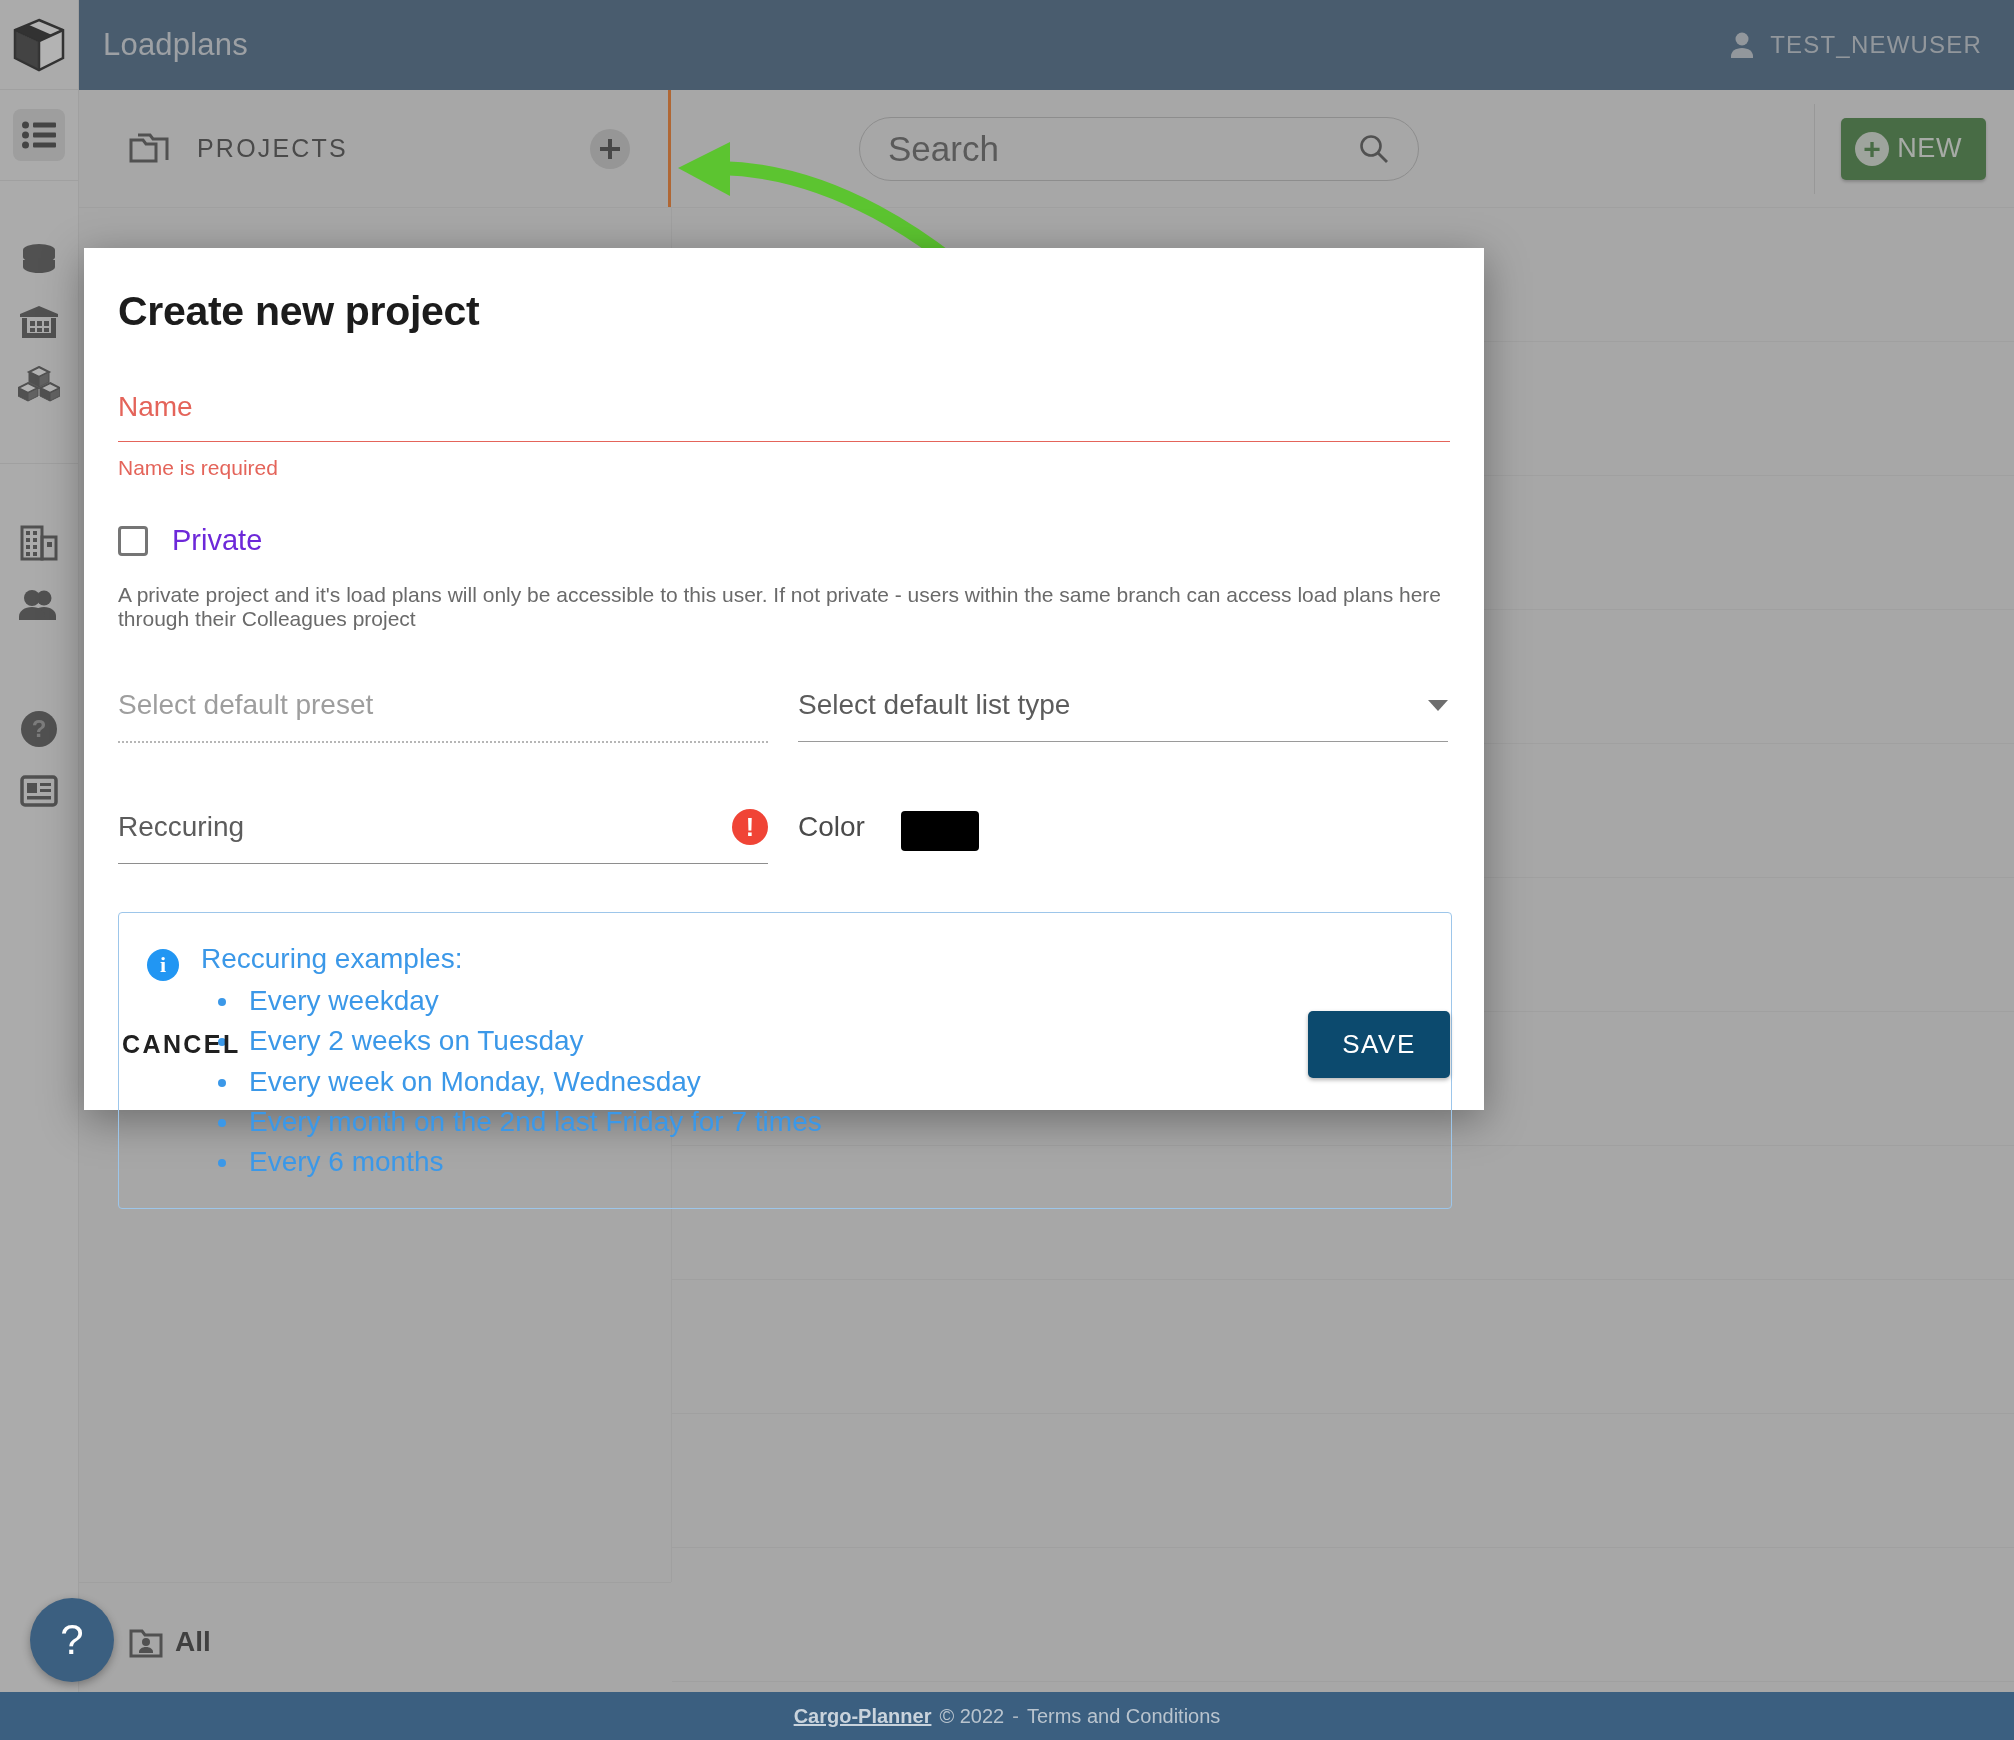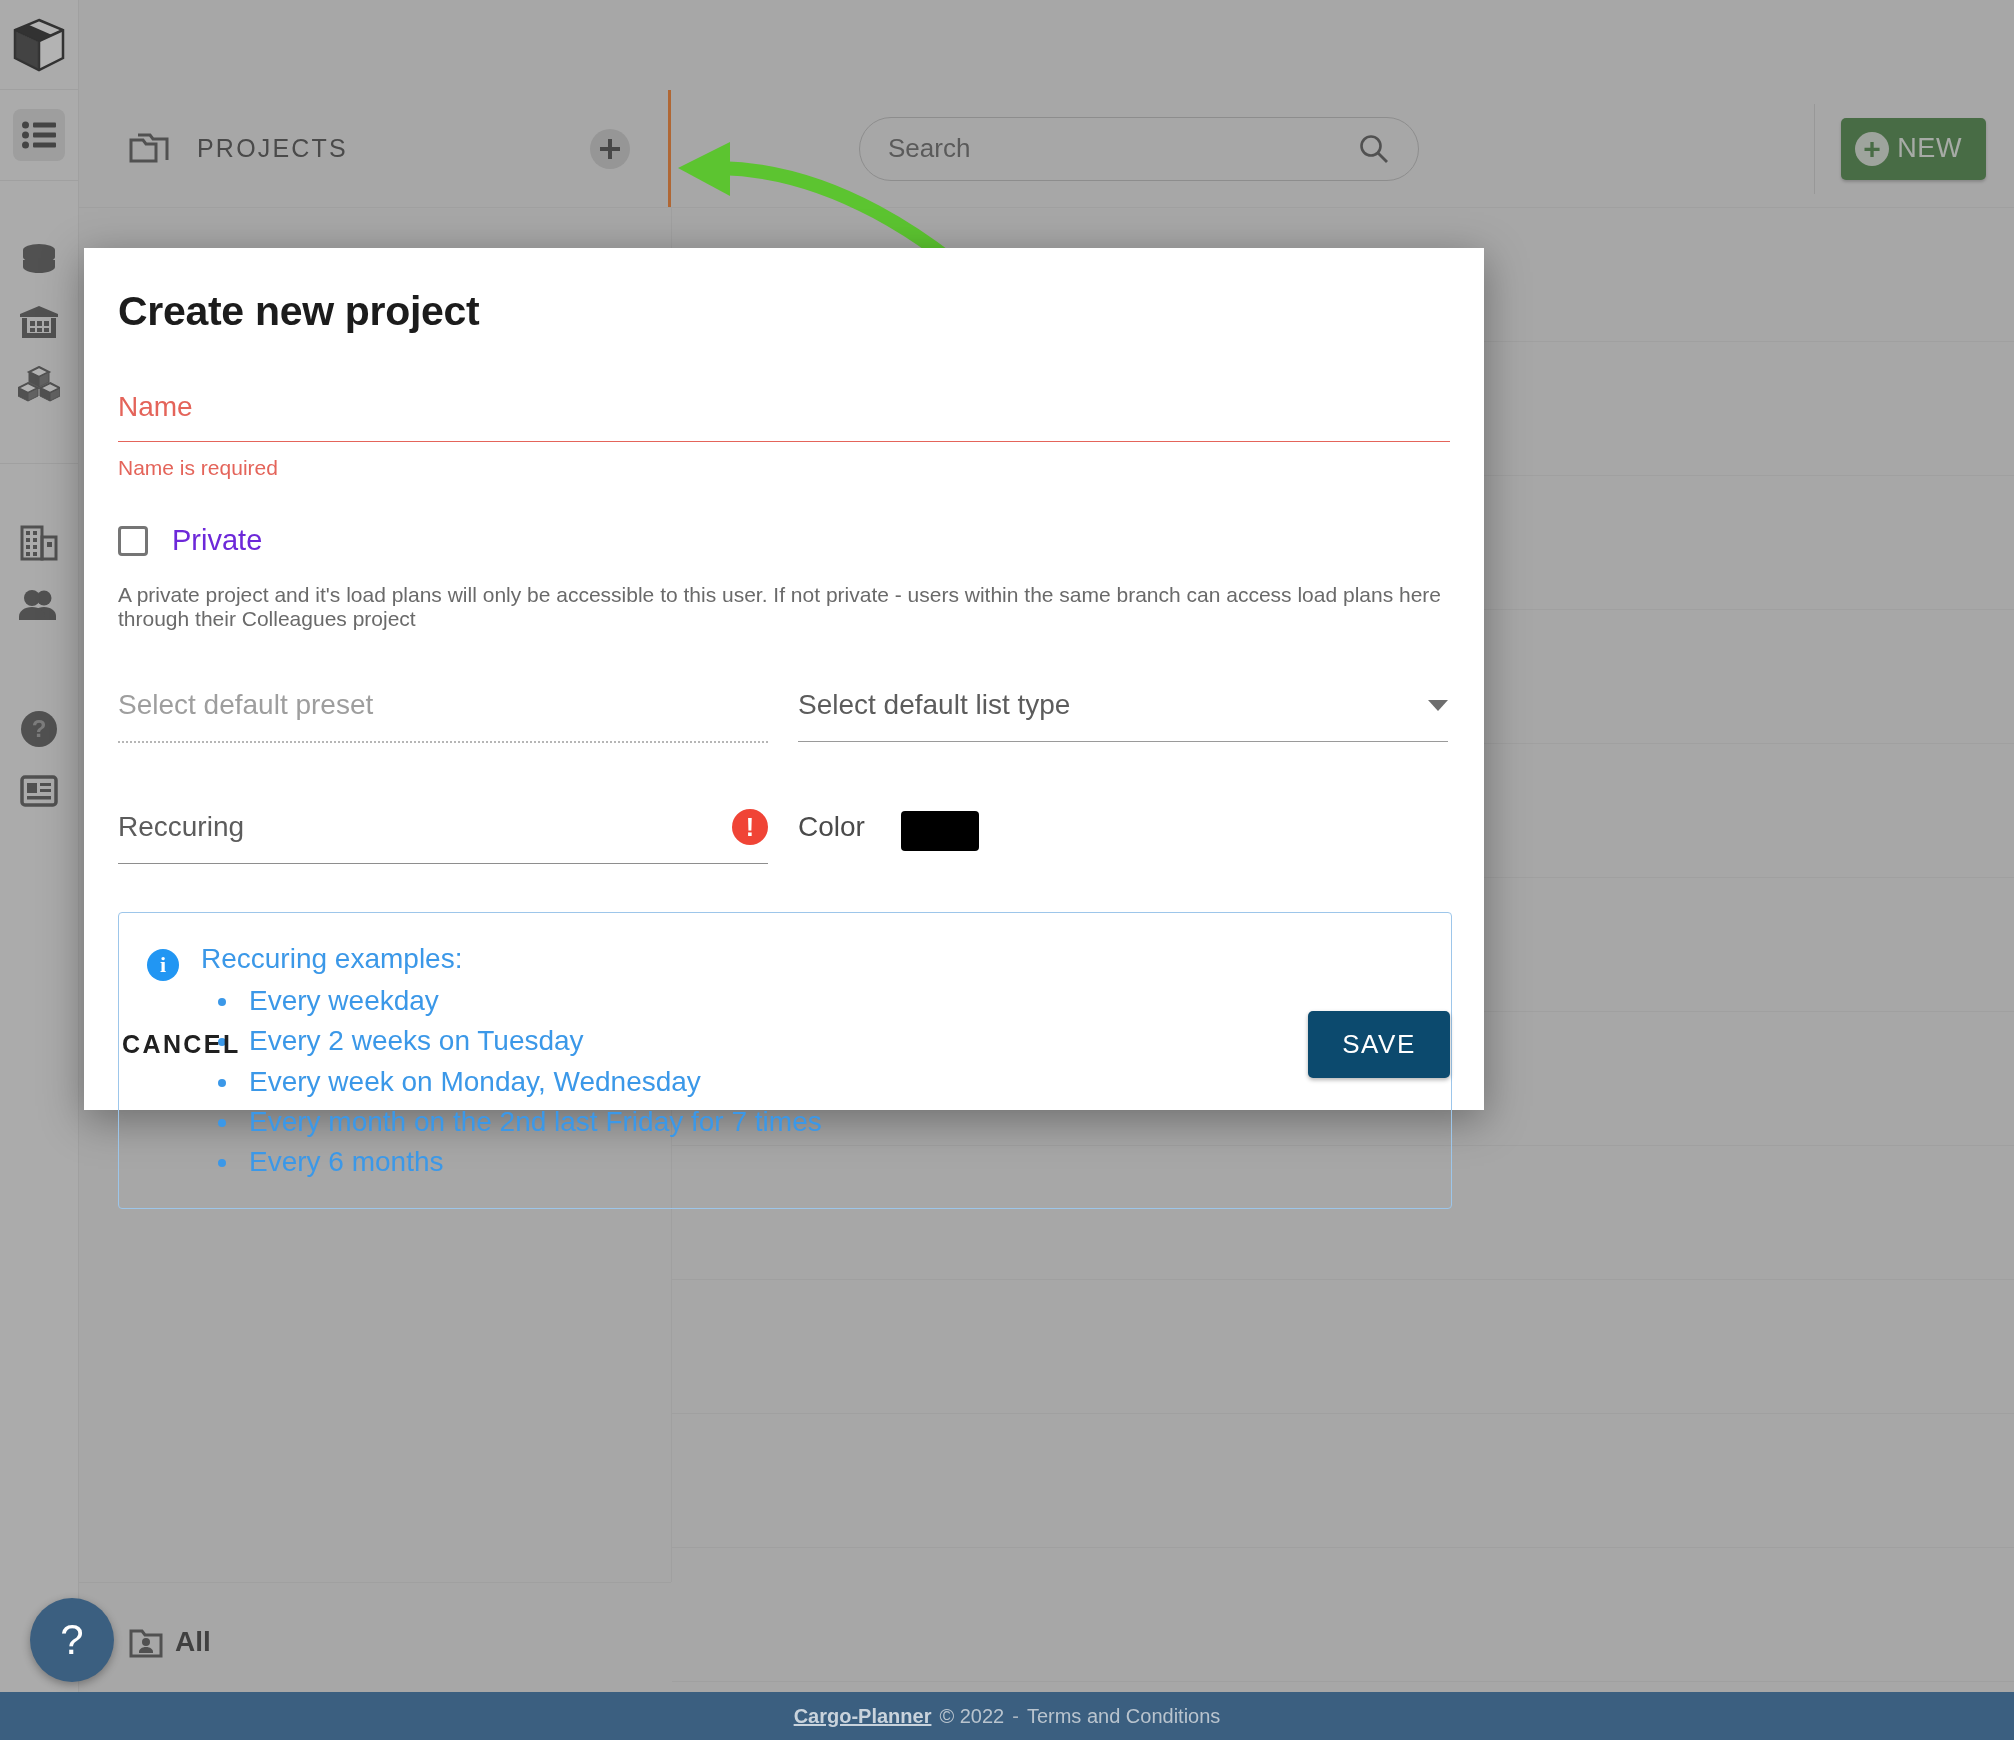--- a/index.html
+++ b/index.html
@@ -62,21 +62,21 @@
     position:absolute; right: 38px; top: 50%; transform: translateY(-50%);
     width: 40px; height: 40px; border-radius: 50%; background: #c9c9c9;
     display:flex; align-items:center; justify-content:center; color:#3a3a3a;
     font-size: 30px; line-height: 1;
   }
   .search-zone { flex: 1; display:flex; align-items:center; padding: 0 28px 0 188px; }
   .search-box {
     width: 560px; height: 64px; border:1px solid #b9b9b9; border-radius: 34px;
     display:flex; align-items:center; padding: 0 28px; background: transparent;
   }
-  .search-box .ph { flex:1; color:#5b5b5b; font-size: 26px; }
+  .search-box .ph { flex:1; color:#5b5b5b; font-size: 35px; }
   .divider-v { width:1px; height: 90px; background:#cdcdcd; margin: 0 26px 0 0; }
   .new-btn {
     background: #3a7d34; color:#e9f0e8; height: 62px; border-radius:5px;
     display:flex; align-items:center; gap: 8px; padding: 0 24px 0 14px;
     font-size: 27px; letter-spacing: .6px; box-shadow: 0 2px 3px rgba(0,0,0,.25);
   }
   .new-plus {
     width: 34px; height:34px; border-radius:50%; background:#d9e3d6; color:#3a7d34;
     display:flex;align-items:center;justify-content:center; font-size:30px; line-height:1; font-weight:700;
   }
@@ -308,20 +308,32 @@
               <rect x="7" y="8" width="10" height="10" fill="#4a4a4a"></rect>
               <rect x="20" y="8" width="11" height="3" fill="#4a4a4a"></rect>
               <rect x="20" y="14" width="11" height="3" fill="#4a4a4a"></rect>
               <rect x="7" y="21" width="24" height="3.5" fill="#4a4a4a"></rect>
             </svg>
           </span>
         </div>
       </div>
     </div>
 
+    <div class="topbar">
+      <div class="title">Loadplans</div>
+      <div class="user">
+        <span>
+          <svg width="28" height="28" viewBox="0 0 28 28">
+            <circle cx="14" cy="8" r="6.5" fill="#c3ccd5"></circle>
+            <path d="M14 17c6.5 0 11 3.6 11 8v2H3v-2c0-4.4 4.5-8 11-8z" fill="#c3ccd5"></path>
+          </svg>
+        </span>
+        <span>TEST_NEWUSER</span>
+      </div>
+    </div>
 
     <div class="content">
 
       <div class="proj-header">
         <div class="proj-left">
           <span>
             <svg width="42" height="36" viewBox="0 0 42 36">
               <path d="M2 9h12l3 4h10v17H2z" fill="none" stroke="#4a4a4a" stroke-width="3"></path>
               <path d="M9 4h12l3 4h14v21" fill="none" stroke="#4a4a4a" stroke-width="3"></path>
             </svg>

